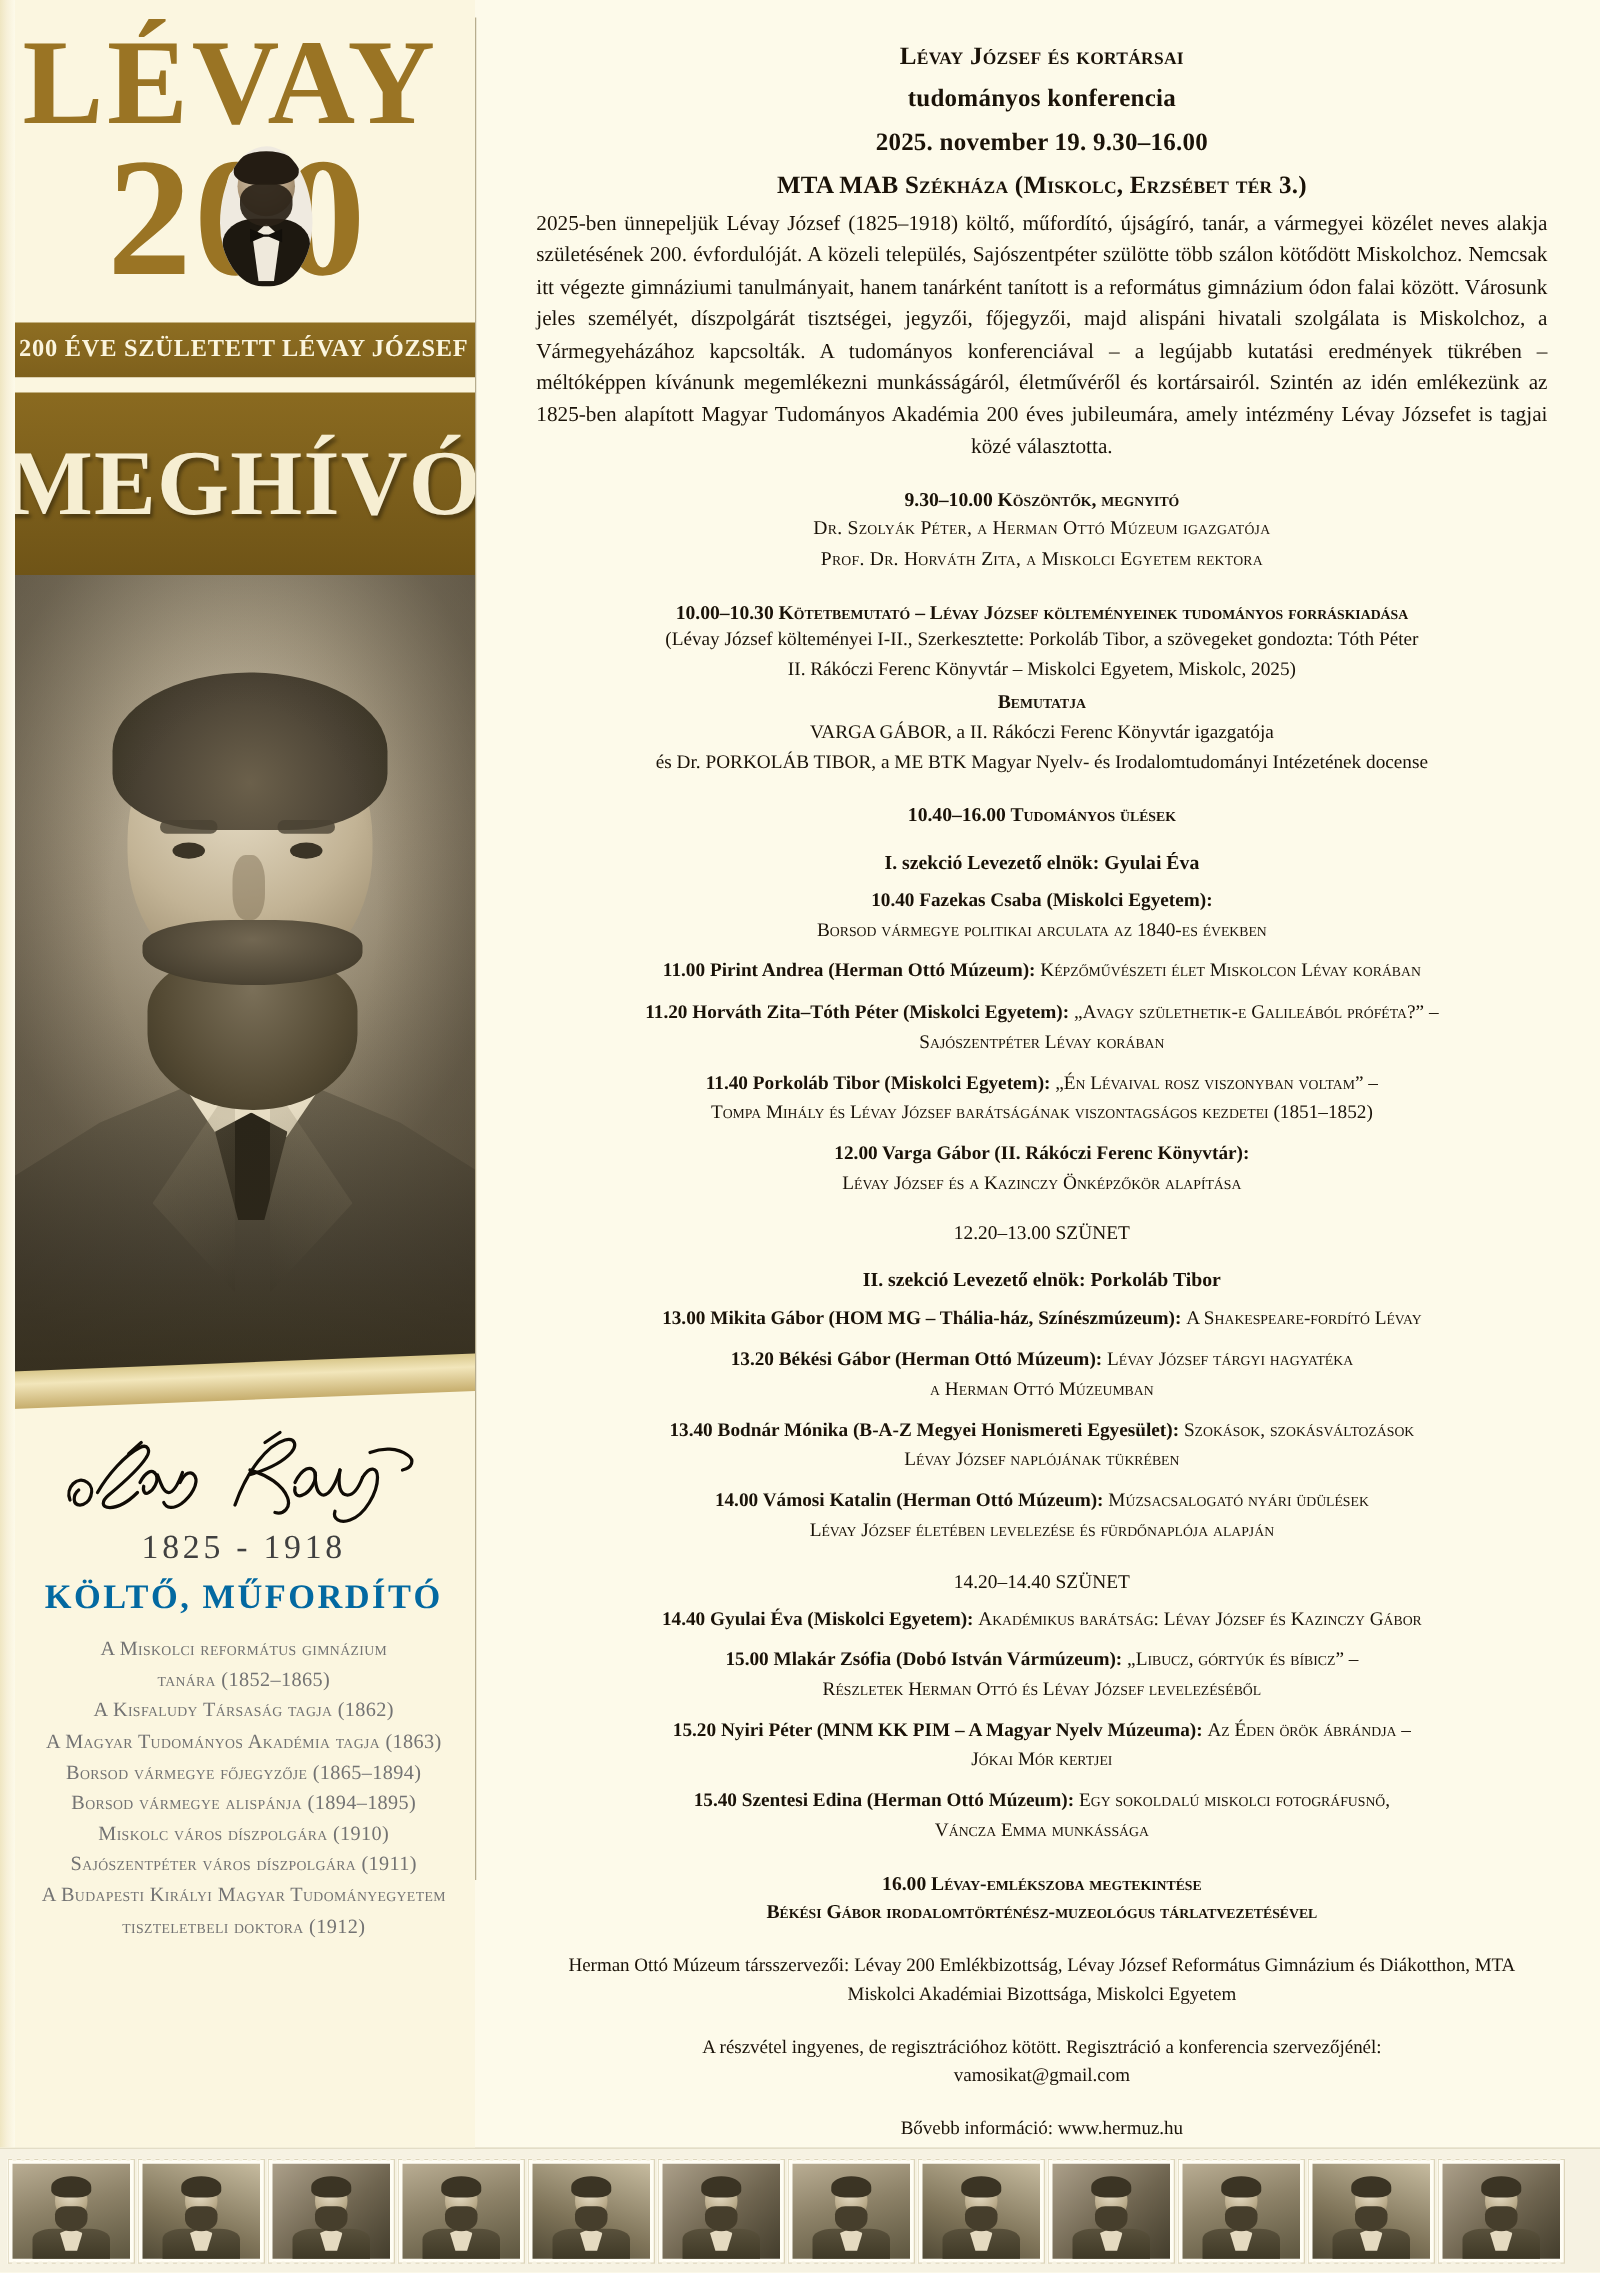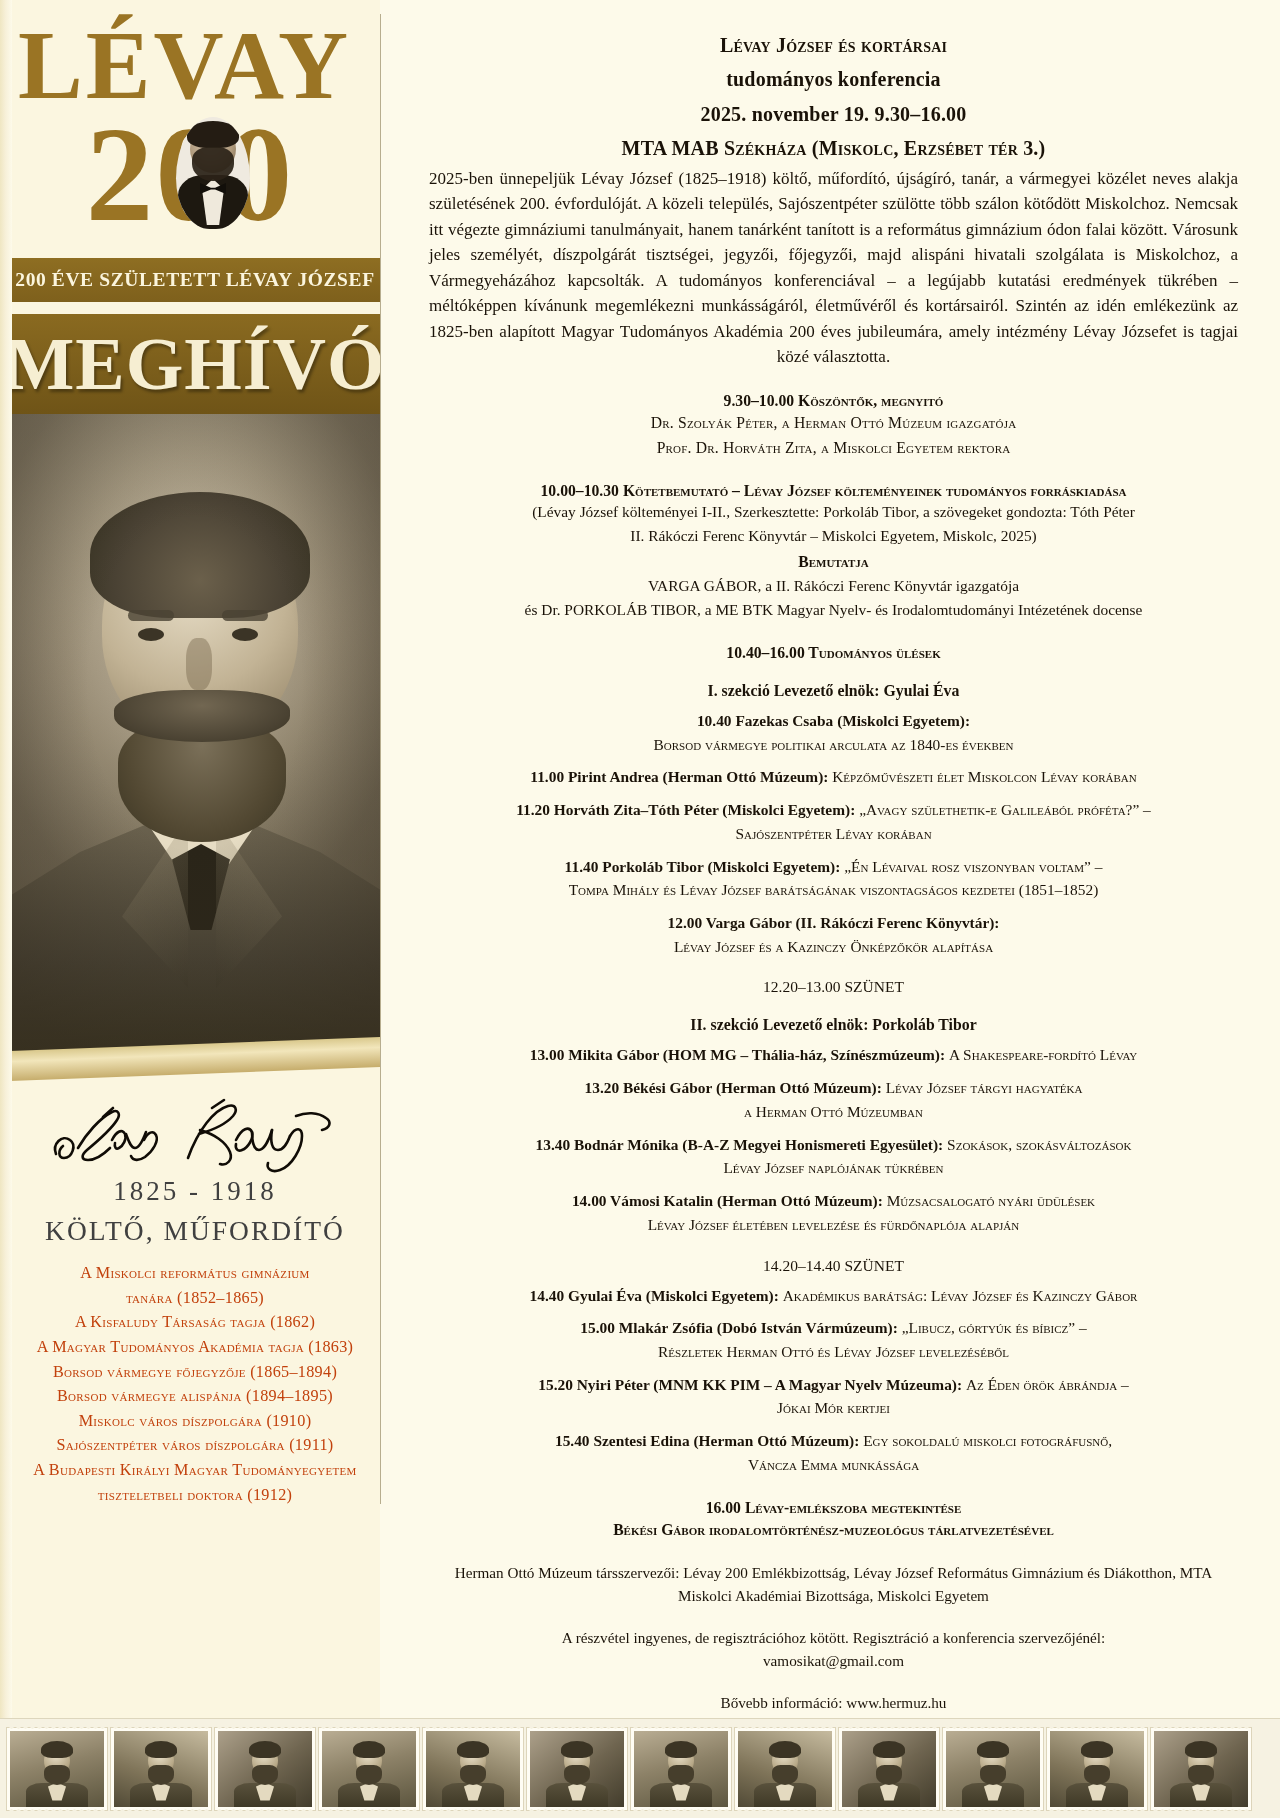--- a/index.html
+++ b/index.html
@@ -143,21 +143,21 @@
     font-size: 19.5px;
     font-weight: 700;
     letter-spacing: .6px;
     font-variant: small-caps;
     text-transform: uppercase;
     white-space: nowrap;
   }
   .cream-gap { height: 12px; background: #fbf6e0; margin-left: 10px; }
 
   .meghivo-block {
-    height: 100px;
+    height: 146px;
     background: linear-gradient(180deg,#8a6a20 0%, #6f5417 100%);
     display: flex;
     align-items: center;
     justify-content: center;
     margin-left: 10px;
   }
   .meghivo-block span {
     font-size: 74px;
     font-weight: 700;
     color: #f6eed2;
@@ -283,34 +283,35 @@
     margin-top: 2px;
     font-size: 27px;
     color: #404040;
     letter-spacing: 3px;
     font-family: "Liberation Serif", serif;
   }
   .sig-role {
     margin-top: 8px;
     font-size: 27.5px;
     letter-spacing: 2px;
-    color: #404040;
+    color: #0369a1;
     font-variant: small-caps;
     text-transform: uppercase;
+    font-weight: bold;
   }
   .bio-list {
     margin-top: 14px;
     text-align: center;
     list-style: none;
   }
   .bio-list li {
     font-size: 16.2px;
     line-height: 1.52;
     letter-spacing: .3px;
-    color: #c2410c;
+    color: #737373;
     font-variant: small-caps;
     white-space: nowrap;
   }
 
   
   .col-divider {
     width: 1px;
     height: 1490px;
     background: #b7ad8e;
     margin-top: 14px;

